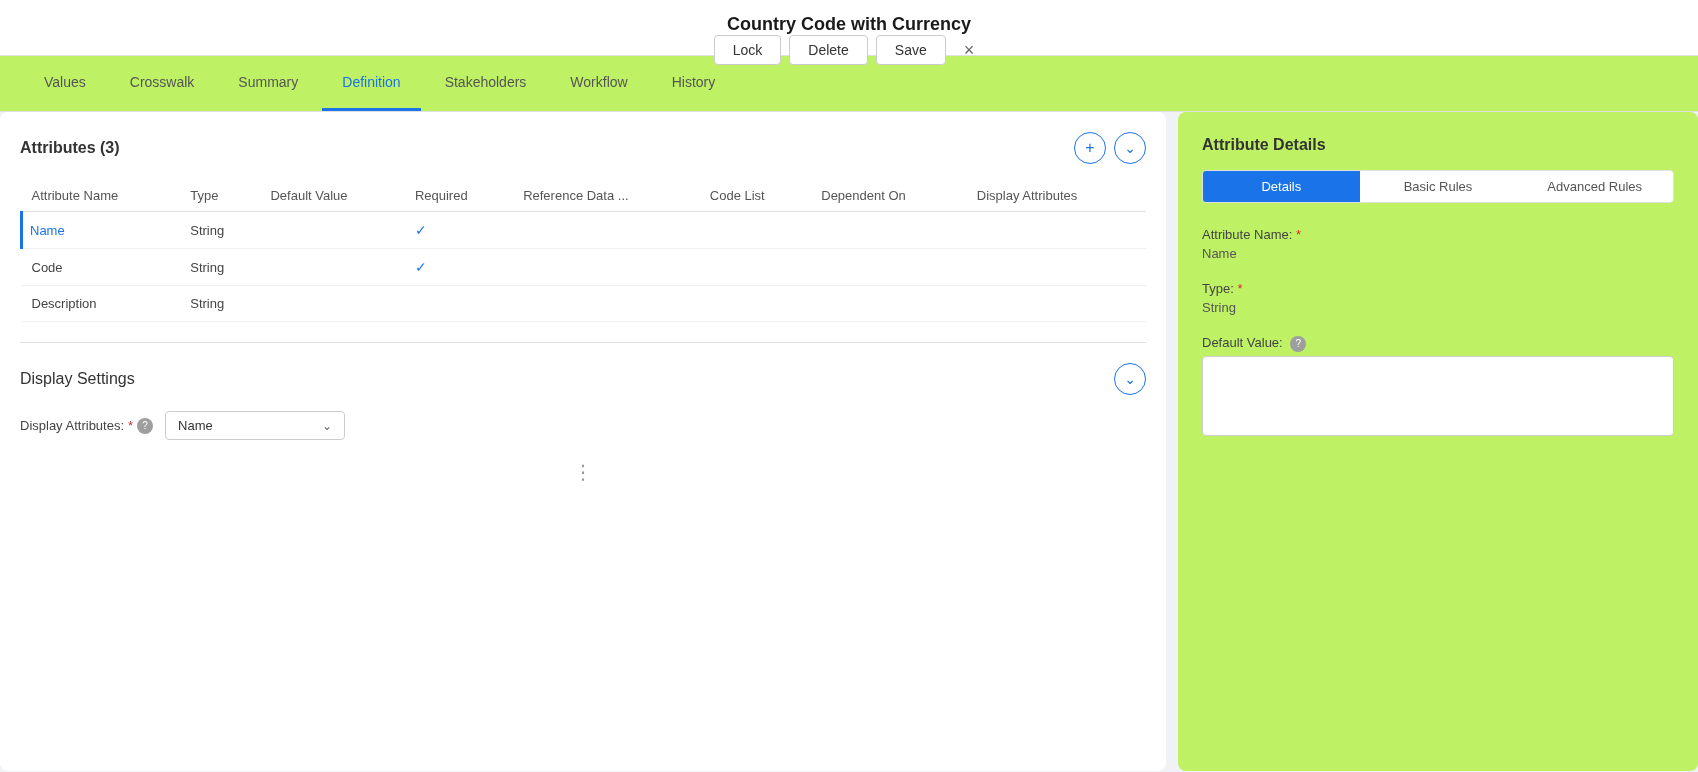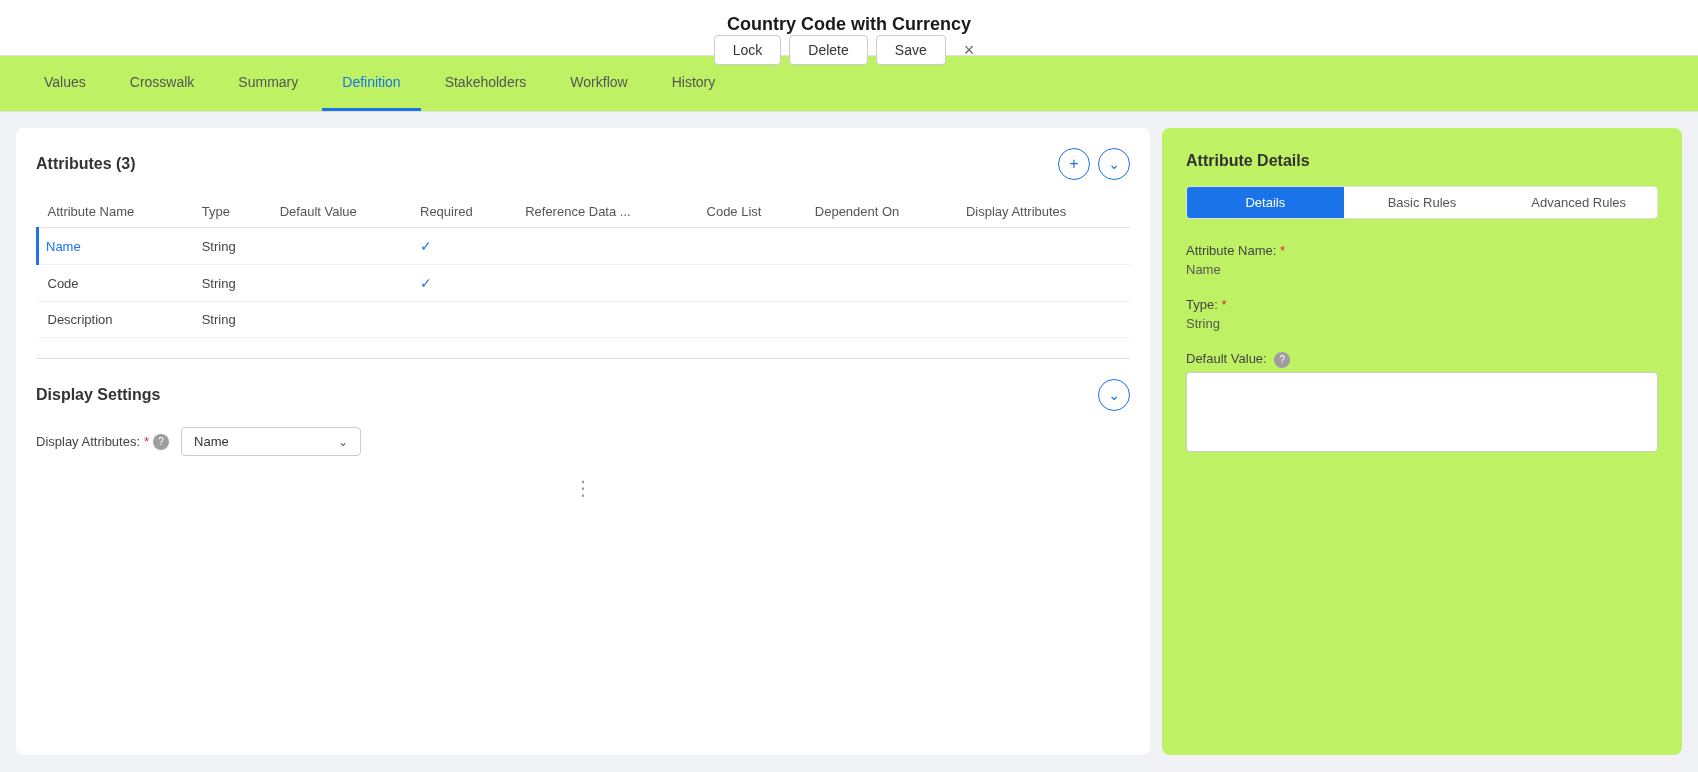--- a/index.html
+++ b/index.html
@@ -25,21 +25,21 @@
       display: flex; align-items: center; gap: 4px;
     }
     .tab {
       padding: 18px 20px; cursor: pointer; font-size: 14px; color: #555;
       border-bottom: 3px solid transparent; font-weight: 400;
       white-space: nowrap;
     }
     .tab.active { color: #1a73e8; border-bottom: 3px solid #1a73e8; font-weight: 500; }
 
     .main-layout {
-      display: flex; gap: 0; padding: 16px; height: calc(100vh - 56px - 57px); border-radius: 26px;
+      display: flex; gap: 0; padding: 0; height: calc(100vh - 56px - 57px); border-radius: 26px;
     }
 
     .left-panel {
       flex: 1; background: #fff; border-radius: 8px; padding: 20px;
       margin-right: 12px; overflow-y: auto;
     }
 
     .right-panel {
       width: 520px; background: #bef264; border-radius: 8px; padding: 24px;
       overflow-y: auto;
@@ -70,21 +70,21 @@
     .attr-table td { padding: 10px 10px; font-size: 13px; border-bottom: 1px solid #f0f0f0; color: #444; }
     .check-icon { color: #1a73e8; font-size: 14px; }
 
     .divider { border: none; border-top: 1px solid #e0e0e0; margin: 20px 0; }
 
     .display-settings-section { margin-top: 8px; }
     .display-settings-header {
       display: flex; justify-content: space-between; align-items: center;
       margin-bottom: 16px;
     }
-    .display-settings-title { font-size: 16px; font-weight: 700; }
+    .display-settings-title { font-size: 16px; font-weight: 400; }
     .display-attrs-row { display: flex; align-items: center; gap: 12px; }
     .display-attrs-label { font-size: 13px; color: #444; display: flex; align-items: center; gap: 4px; }
     .required-star { color: #d32f2f; }
     .help-icon { width: 16px; height: 16px; border-radius: 50%; background: #9e9e9e; color: #fff; font-size: 10px; display: inline-flex; align-items: center; justify-content: center; cursor: pointer; }
     .dropdown-select {
       display: flex; align-items: center; justify-content: space-between;
       border: 1px solid #ccc; border-radius: 4px; padding: 6px 12px;
       min-width: 180px; cursor: pointer; background: #fff; font-size: 13px; color: #333;
     }
     .dropdown-arrow { color: #666; font-size: 12px; margin-left: 8px; }

